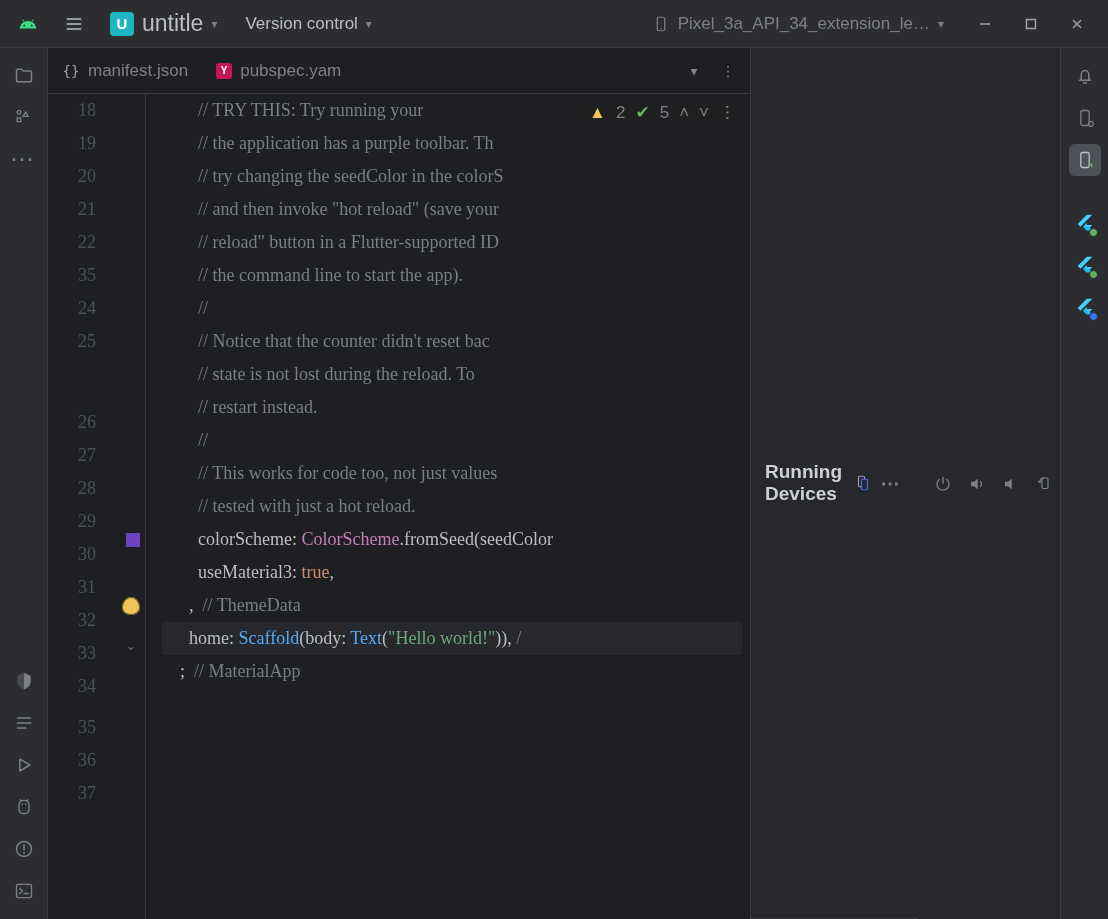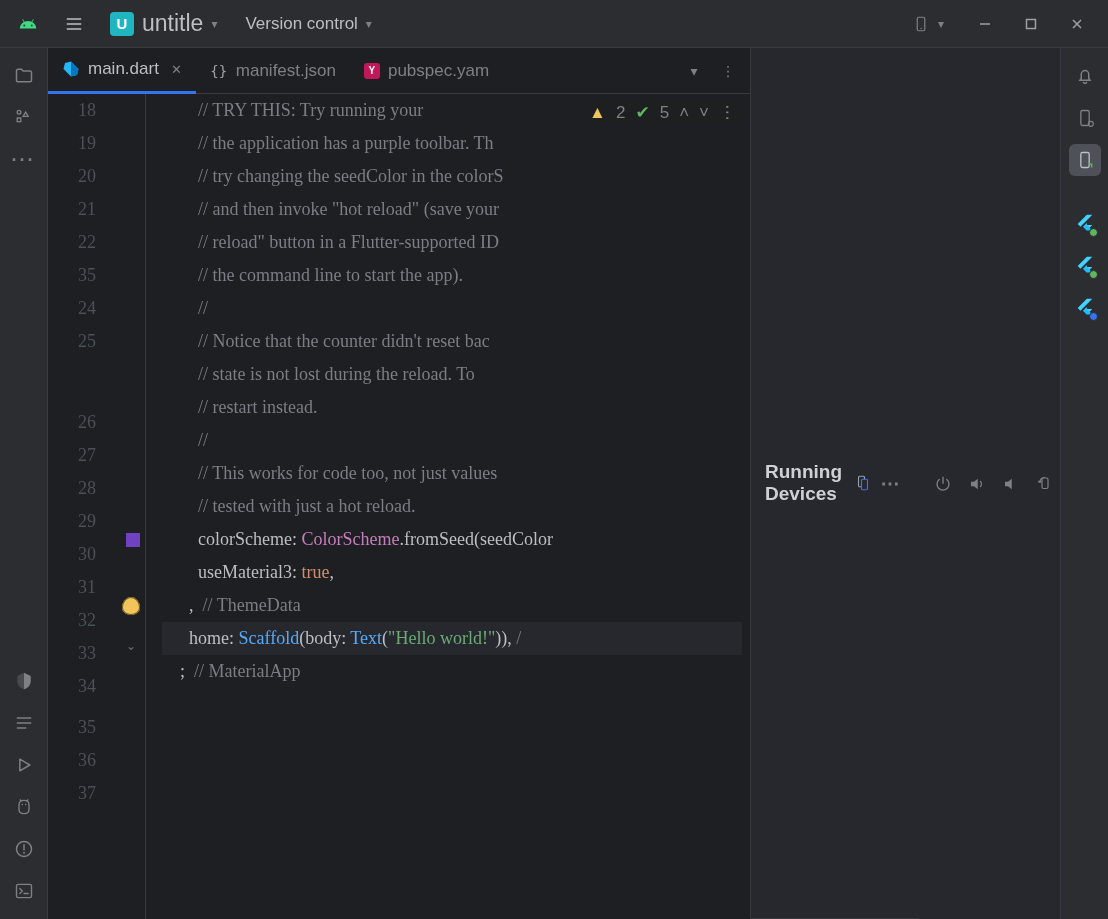--- a/index.html
+++ b/index.html
@@ -204,20 +204,21 @@
   <div class="version-pill">
     <span style="font-size:17px;">Version control</span>
     <span class="chevdown">▾</span>
   </div>
   <div class="spacer"></div>
   <div class="device-dropdown">
     <svg width="18" height="18" viewBox="0 0 24 24">
         <rect x="7" y="3" width="10" height="18" rx="2" fill="none" stroke="#7e8083" stroke-width="1.6"></rect>
         <circle cx="12" cy="18" r="1" fill="#7e8083"></circle>
       </svg>
+    <span class="label">Pixel_3a_API_34_extension_le…</span>
     <span class="chevdown">▾</span>
   </div>
   <div class="win-controls">
     <div class="win-btn">
         <svg width="12" height="12">
           <line x1="1" y1="6" x2="11" y2="6" stroke="#a0a0a0" stroke-width="1.5"></line>
         </svg>
       </div>
     <div class="win-btn">
         <svg width="12" height="12">
@@ -286,30 +287,20 @@
       <svg width="20" height="20" viewBox="0 0 24 24">
           <rect x="3" y="4" width="18" height="16" rx="2" fill="none" stroke="currentColor" stroke-width="1.6"></rect>
           <path d="M7 9l3 3-3 3M12 15h5" stroke="currentColor" stroke-width="1.6" fill="none" stroke-linecap="round"></path>
         </svg>
     </div>
   </div>
 
   <div class="center">
 
     <div class="tabs-row">
-      <div class="tab active">
-        <span class="icon">
-          <svg viewBox="0 0 24 24" width="18" height="18">
-              <path fill="#29b6f6" d="M4 4l8-2 10 10-2 8-8 2L2 12z"></path>
-              <path fill="#0277bd" d="M12 2l10 10-2 8-8 2V2z"></path>
-            </svg>
-        </span>
-        <span>main.dart</span>
-        <span class="close">✕</span>
-      </div>
       <div class="tab">
         <span class="icon" style="color:#a0a0a0;font-family:monospace;font-size:14px;">{}</span>
         <span>manifest.json</span>
       </div>
       <div class="tab">
         <span class="icon" style="background:#c2185b;color:#fff;font-size:10px;font-weight:bold;border-radius:3px;width:16px;height:16px;">Y</span>
         <span style="overflow:hidden;text-overflow:clip;">pubspec.yam</span>
       </div>
       <div class="tab-actions">
         <div class="btn">▾</div>

